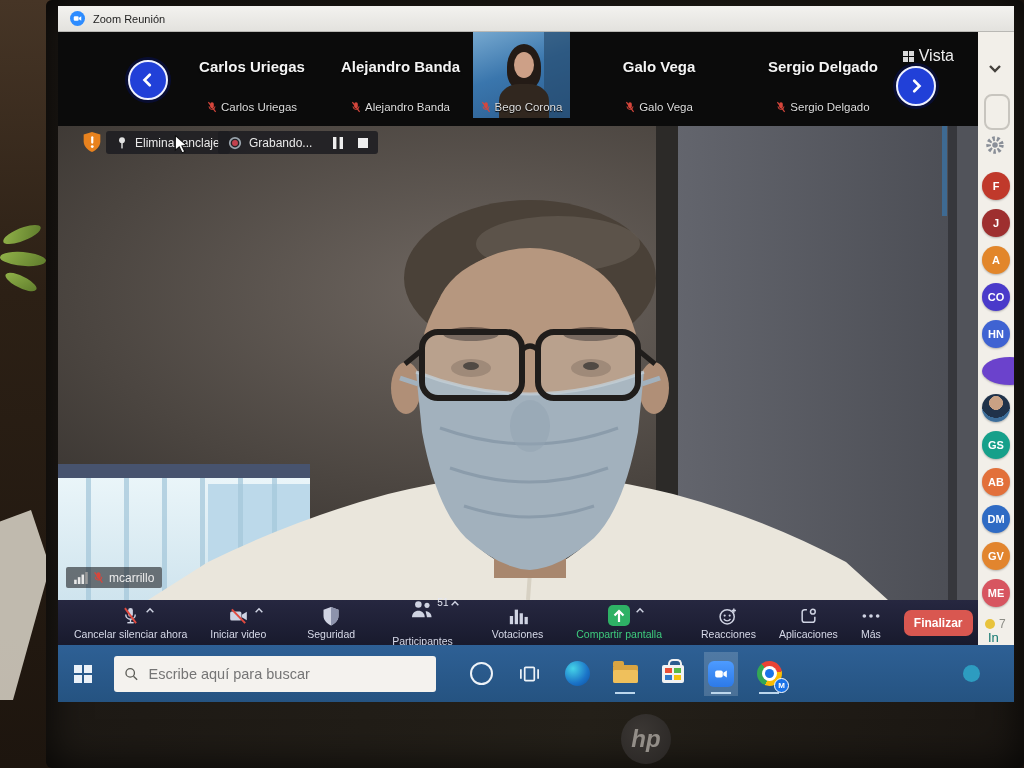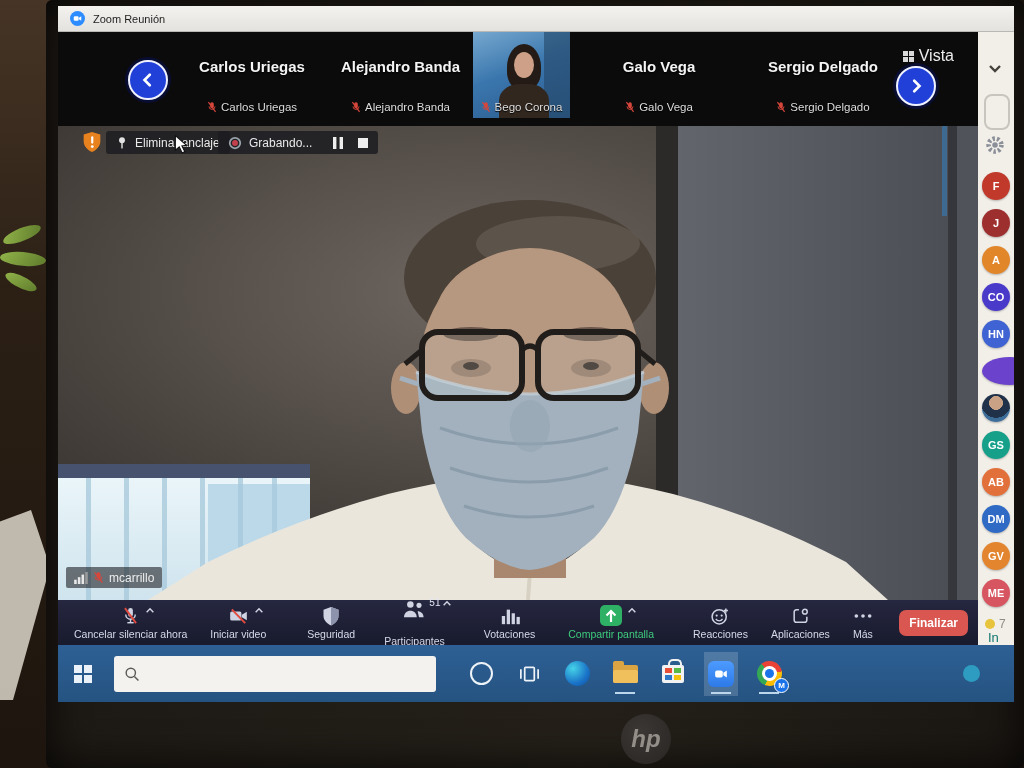--- a/index.html
+++ b/index.html
@@ -373,21 +373,21 @@
     <div class="tb-btn" style="margin-left:18px;">
       <span class="tb-ic">
         <svg width="18" height="20" viewBox="0 0 24 26">
             <path d="M12 1l10 3.5v8c0 6-4.5 10.5-10 13C6.5 23 2 18.5 2 12.5v-8z" fill="#cfd3e2"></path>
             <path d="M12 1l10 3.5v8c0 6-4.5 10.5-10 13z" fill="#8d93ac"></path>
           </svg>
       </span>
       <span>Seguridad</span>
     </div>
 
-    <div class="tb-btn" style="margin-left:6px;gap:16px;">
+    <div class="tb-btn" style="margin-left:14px;gap:16px;">
       <span class="tb-ic">
         <svg width="24" height="20" viewBox="0 0 26 22">
             <circle cx="9" cy="6" r="3.6" fill="#cfd3e2"></circle>
             <path d="M2 20c0-4 3.1-7 7-7s7 3 7 7z" fill="#cfd3e2"></path>
             <circle cx="18.5" cy="7" r="2.8" fill="#cfd3e2"></circle>
             <path d="M17 13.5c3.6 0 6.5 2.9 6.5 6.5h-5" fill="#cfd3e2"></path>
           </svg>
         <span class="count">51</span>
         <svg class="chev" style="right:-26px" width="10" height="7" viewBox="0 0 12 8">
             <path d="M2 6l4-4 4 4" stroke="#cfd3e2" stroke-width="1.8" fill="none"></path>
@@ -497,20 +497,21 @@
           <div></div>
           <div></div>
           <div></div>
         </span>
     </div>
     <div id="search-box">
       <svg width="16" height="16" viewBox="0 0 20 20">
           <circle cx="8.5" cy="8.5" r="5.8" fill="none" stroke="#5c5c56" stroke-width="1.8"></circle>
           <line x1="13" y1="13" x2="18" y2="18" stroke="#5c5c56" stroke-width="1.8"></line>
         </svg>
+      <input type="text" placeholder="Escribe aquí para buscar" style="">
     </div>
 
     <div class="task-ic" style="margin-left:14px;">
       <div style="width:19px;height:19px;border-radius:50%;border:2.2px solid #eef3f8;"></div>
     </div>
     <div class="task-ic">
       <svg width="23" height="20" viewBox="0 0 24 20">
           <rect x="7" y="3" width="10" height="14" rx="1" fill="none" stroke="#eef3f8" stroke-width="1.8"></rect>
           <line x1="3" y1="5" x2="3" y2="15" stroke="#eef3f8" stroke-width="1.8"></line>
           <line x1="21" y1="5" x2="21" y2="15" stroke="#eef3f8" stroke-width="1.8"></line>

